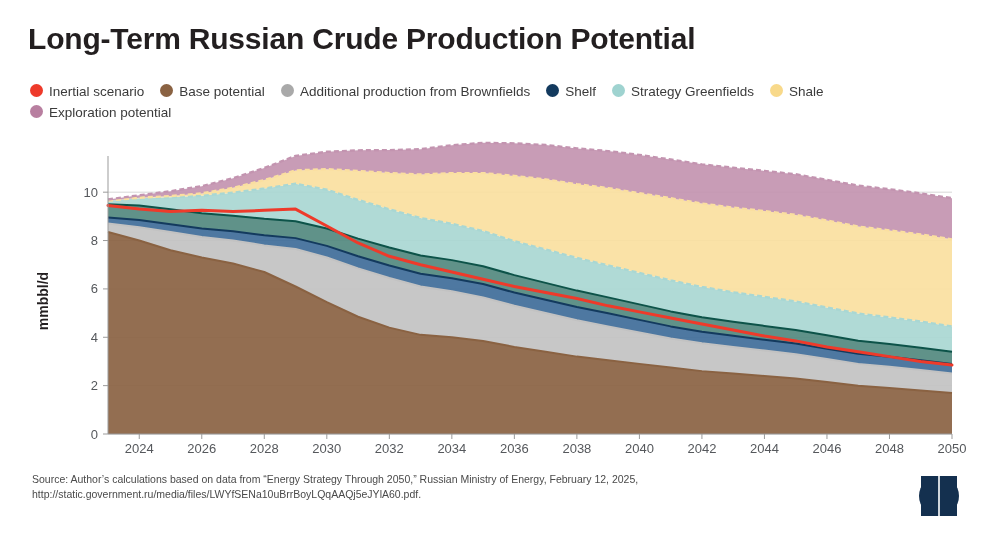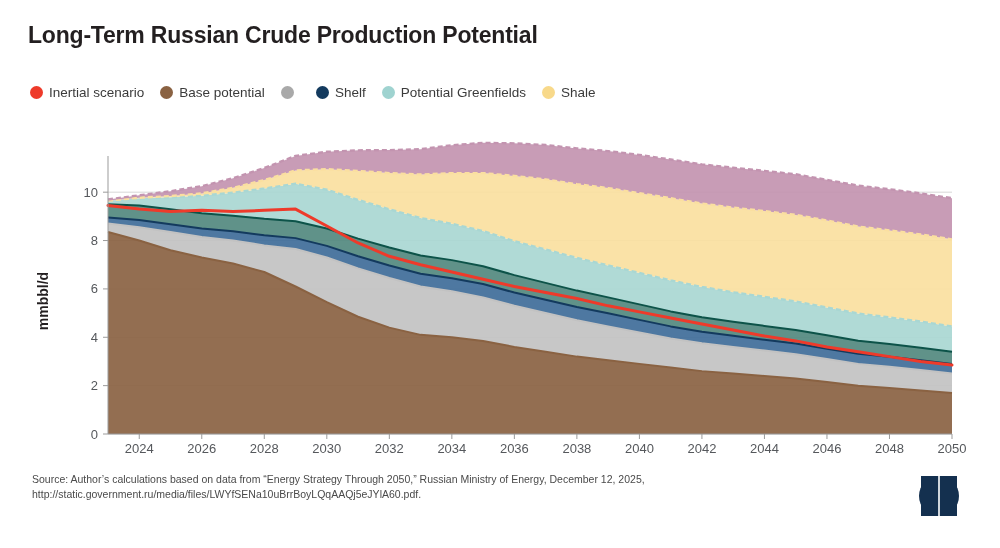--- a/index.html
+++ b/index.html
@@ -18,39 +18,38 @@
     position: relative;
     width: 1000px;
     height: 548px;
     box-sizing: border-box;
   }
   
   #chart-title {
     position: absolute;
     left: 28px;
     top: 22px;
-    font-size: 23px;
+    font-size: 30px;
     font-weight: bold;
     letter-spacing: -0.2px;
     color: #231f20;
     white-space: nowrap;
   }
   
   #legend {
     position: absolute;
     left: 30px;
     top: 84px;
     width: 940px;
     display: flex;
     flex-wrap: wrap;
     align-items: center;
   }
   .legend-item {
     display: flex;
-    align-items: center;
     margin-right: 16px;
     margin-bottom: 5px;
     height: 16px;
   }
   .legend-swatch {
     width: 13px;
     height: 13px;
     border-radius: 50%;
     margin-right: 6px;
     flex: none;
@@ -116,32 +115,37 @@
       <div class="legend-item">
         <span class="legend-swatch" style="background: rgb(238, 58, 42);"></span>
         <span class="legend-label">Inertial scenario</span>
       </div>
       <div class="legend-item">
         <span class="legend-swatch" style="background: rgb(138, 98, 66);"></span>
         <span class="legend-label">Base potential</span>
       </div>
       <div class="legend-item">
         <span class="legend-swatch" style="background: rgb(169, 169, 169);"></span>
+        <span class="legend-label">Additional production from Brownfields</span>
       </div>
       <div class="legend-item">
         <span class="legend-swatch" style="background: rgb(19, 58, 94);"></span>
         <span class="legend-label">Shelf</span>
       </div>
       <div class="legend-item">
         <span class="legend-swatch" style="background: rgb(159, 211, 208);"></span>
-        <span class="legend-label">Potential Greenfields</span>
+        <span class="legend-label">Strategy Greenfields</span>
       </div>
       <div class="legend-item">
         <span class="legend-swatch" style="background: rgb(248, 217, 138);"></span>
         <span class="legend-label">Shale</span>
+      </div>
+      <div class="legend-item">
+        <span class="legend-swatch" style="background: rgb(184, 127, 160);"></span>
+        <span class="legend-label">Exploration potential</span>
       </div>
     </div>
 
   <div id="plot-wrap">
     <svg id="plot-svg" width="1000" height="320" viewBox="0 0 1000 320">
       <g id="gridlines">
           <line x1="108" x2="952" y1="294" y2="294" stroke="#d8d8d8" stroke-width="1"></line>
           <line x1="108" x2="952" y1="245.63636363636363" y2="245.63636363636363" stroke="#d8d8d8" stroke-width="1"></line>
           <line x1="108" x2="952" y1="197.27272727272725" y2="197.27272727272725" stroke="#d8d8d8" stroke-width="1"></line>
           <line x1="108" x2="952" y1="148.9090909090909" y2="148.9090909090909" stroke="#d8d8d8" stroke-width="1"></line>
@@ -215,21 +219,21 @@
           <line x1="889.4814814814815" x2="889.4814814814815" y1="294" y2="299" stroke="#9b9b9b" stroke-width="1"></line>
           <text x="889.4814814814815" y="313" text-anchor="middle" class="axis-label-text">2048</text>
           <line x1="952" x2="952" y1="294" y2="299" stroke="#9b9b9b" stroke-width="1"></line>
           <text x="952" y="313" text-anchor="middle" class="axis-label-text">2050</text>
         </g>
       <text id="ylabel-text" class="y-axis-title" x="48" y="161" text-anchor="middle" transform="rotate(-90 48 161)">mmbbl/d</text>
     </svg>
   </div>
 
   <div id="source">
-    <span>Source: Author’s calculations based on data from “Energy Strategy Through 2050,” Russian Ministry of Energy, December 12, 2025,</span><br>
+    <span>Source: Author’s calculations based on data from “Energy Strategy Through 2050,” Russian Ministry of Energy, February 12, 2025,</span><br>
     <span id="source-url">http://static.government.ru/media/files/LWYfSENa10uBrrBoyLQqAAQj5eJYlA60.pdf</span><span>.</span>
   </div>
 
   <div id="logo">
     <svg width="46" height="46" viewBox="0 0 46 46">
       <rect x="5" y="3" width="36" height="40" fill="#14304f"></rect>
       <circle cx="23" cy="23" r="20" fill="#14304f"></circle>
       <path d="M23 3 A20 20 0 0 1 23 43 A20 20 0 0 0 23 3 Z" fill="#ffffff"></path>
       <rect x="22.2" y="3" width="1.6" height="40" fill="#ffffff"></rect>
     </svg>

